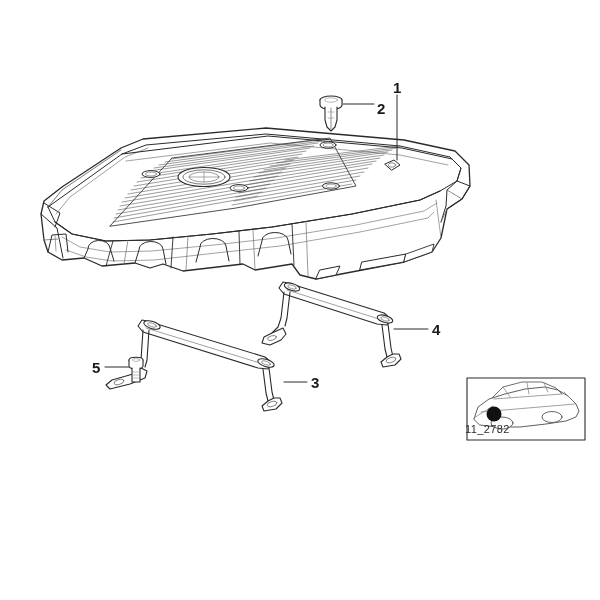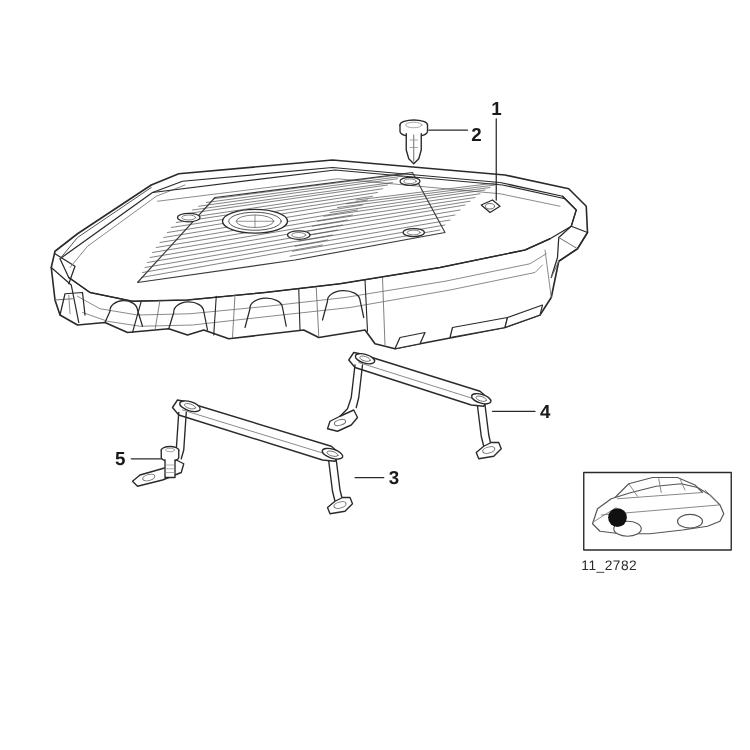--- a/index.html
+++ b/index.html
@@ -44,21 +44,21 @@
     line-height: 1;
   }
   #callout-1 { left: 393px; top: 80px; }
   #callout-2 { left: 377px; top: 101px; }
   #callout-3 { left: 311px; top: 375px; }
   #callout-4 { left: 432px; top: 322px; }
   #callout-5 { left: 92px; top: 360px; }
   #inset-caption {
     position: absolute;
     left: 465px;
-    top: 447px;
+    top: 423px;
     font-size: 11px;
     color: #2b2b2b;
     letter-spacing: 0.4px;
     font-family: "Liberation Sans", sans-serif;
   }
 </style>
 </head>
 <body>
 
 <div id="page">

